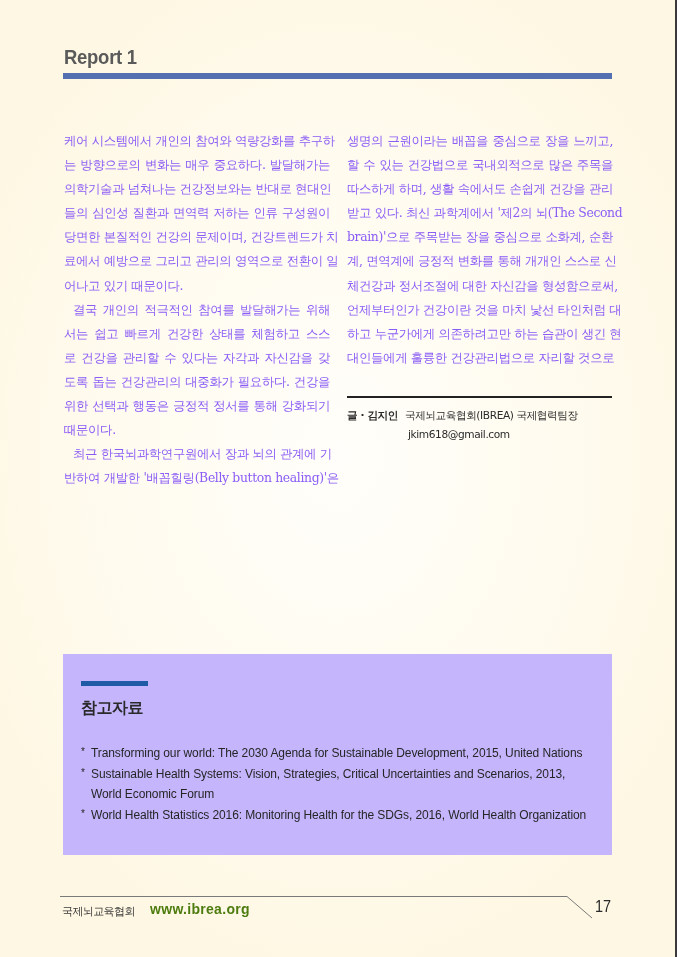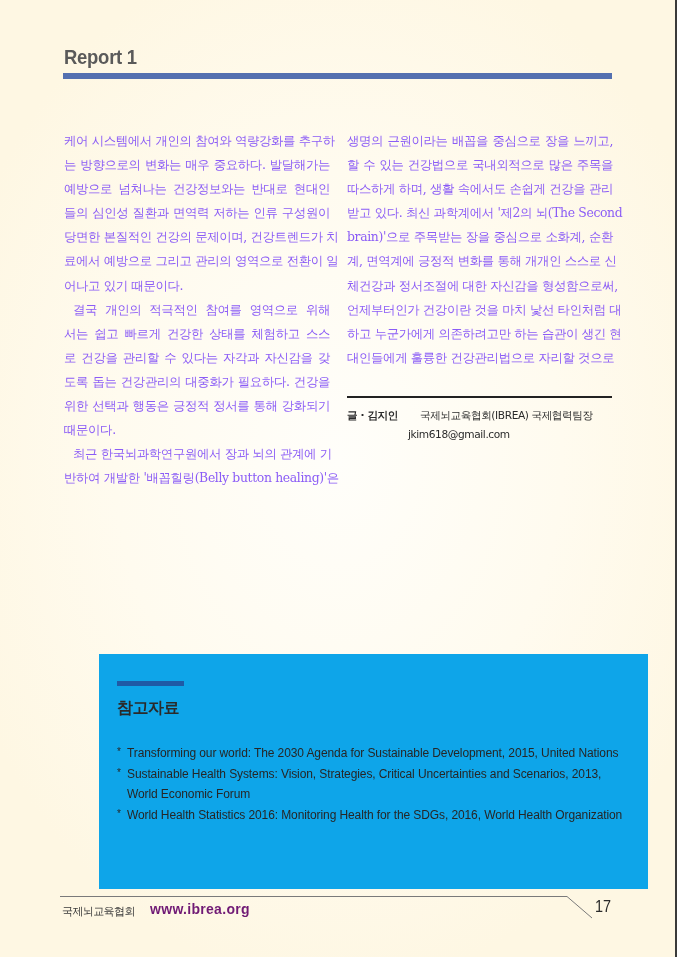--- a/index.html
+++ b/index.html
@@ -88,35 +88,34 @@
       left: 347px;
       top: 406px;
       font-family: "DejaVu Sans", sans-serif;
       font-size: 10.6px;
       color: #2a2a2a;
       line-height: 19px;
       letter-spacing: -0.4px;
     }
     .author .byline-label {
       font-weight: bold;
-      margin-right: 22px;
+      margin-right: 7px;
     }
     .author .email {
       display: block;
       padding-left: 61px;
     }
     
     .refs-box {
       position: absolute;
       left: 63px;
       top: 654px;
       width: 549px;
-      height: 235px;
-      background: #0ea5e9;
-      margin-left: 36px;
+      height: 201px;
+      background: #c4b5fd;
     }
     .refs-accent {
       position: absolute;
       left: 18px;
       top: 27px;
       width: 67px;
       height: 5px;
       background: #1f5aa6;
     }
     .refs-title {
@@ -174,21 +173,21 @@
       color: #3a3a3a;
       letter-spacing: -0.6px;
     }
     .footer-url {
       position: absolute;
       left: 150px;
       top: 901px;
       font-family: "Liberation Sans", sans-serif;
       font-weight: bold;
       font-size: 14px;
-      color: #701a75;
+      color: #4d7c0f;
       letter-spacing: 0.3px;
     }
     .page-number {
       position: absolute;
       left: 595px;
       top: 897px;
       font-family: "Liberation Sans", sans-serif;
       font-size: 17px;
       color: #2a2a2a;
       transform: scaleX(0.85);
@@ -199,26 +198,26 @@
 <body>
 
 <div class="right-edge"></div>
 
 <div class="report-title">Report 1</div>
 <div class="report-bar"></div>
 
 <div class="column col-left">
   <span class="line">케어 시스템에서 개인의 참여와 역량강화를 추구하</span>
   <span class="line">는 방향으로의 변화는 매우 중요하다. 발달해가는</span>
-  <span class="line">예방으로 넘쳐나는 건강정보와는 반대로 현대인</span>
+  <span class="line">의학기술과 넘쳐나는 건강정보와는 반대로 현대인</span>
   <span class="line">들의 심인성 질환과 면역력 저하는 인류 구성원이</span>
   <span class="line">당면한 본질적인 건강의 문제이며, 건강트렌드가 치</span>
   <span class="line">료에서 예방으로 그리고 관리의 영역으로 전환이 일</span>
   <span class="line last">어나고 있기 때문이다.</span>
-  <span class="line indent">결국 개인의 적극적인 참여를 영역으로 위해</span>
+  <span class="line indent">결국 개인의 적극적인 참여를 발달해가는 위해</span>
   <span class="line">서는 쉽고 빠르게 건강한 상태를 체험하고 스스</span>
   <span class="line">로 건강을 관리할 수 있다는 자각과 자신감을 갖</span>
   <span class="line">도록 돕는 건강관리의 대중화가 필요하다. 건강을</span>
   <span class="line">위한 선택과 행동은 긍정적 정서를 통해 강화되기</span>
   <span class="line last">때문이다.</span>
   <span class="line indent">최근 한국뇌과학연구원에서 장과 뇌의 관계에 기</span>
   <span class="line">반하여 개발한 '배꼽힐링(Belly button healing)'은</span>
 </div>
 
 <div class="column col-right">

